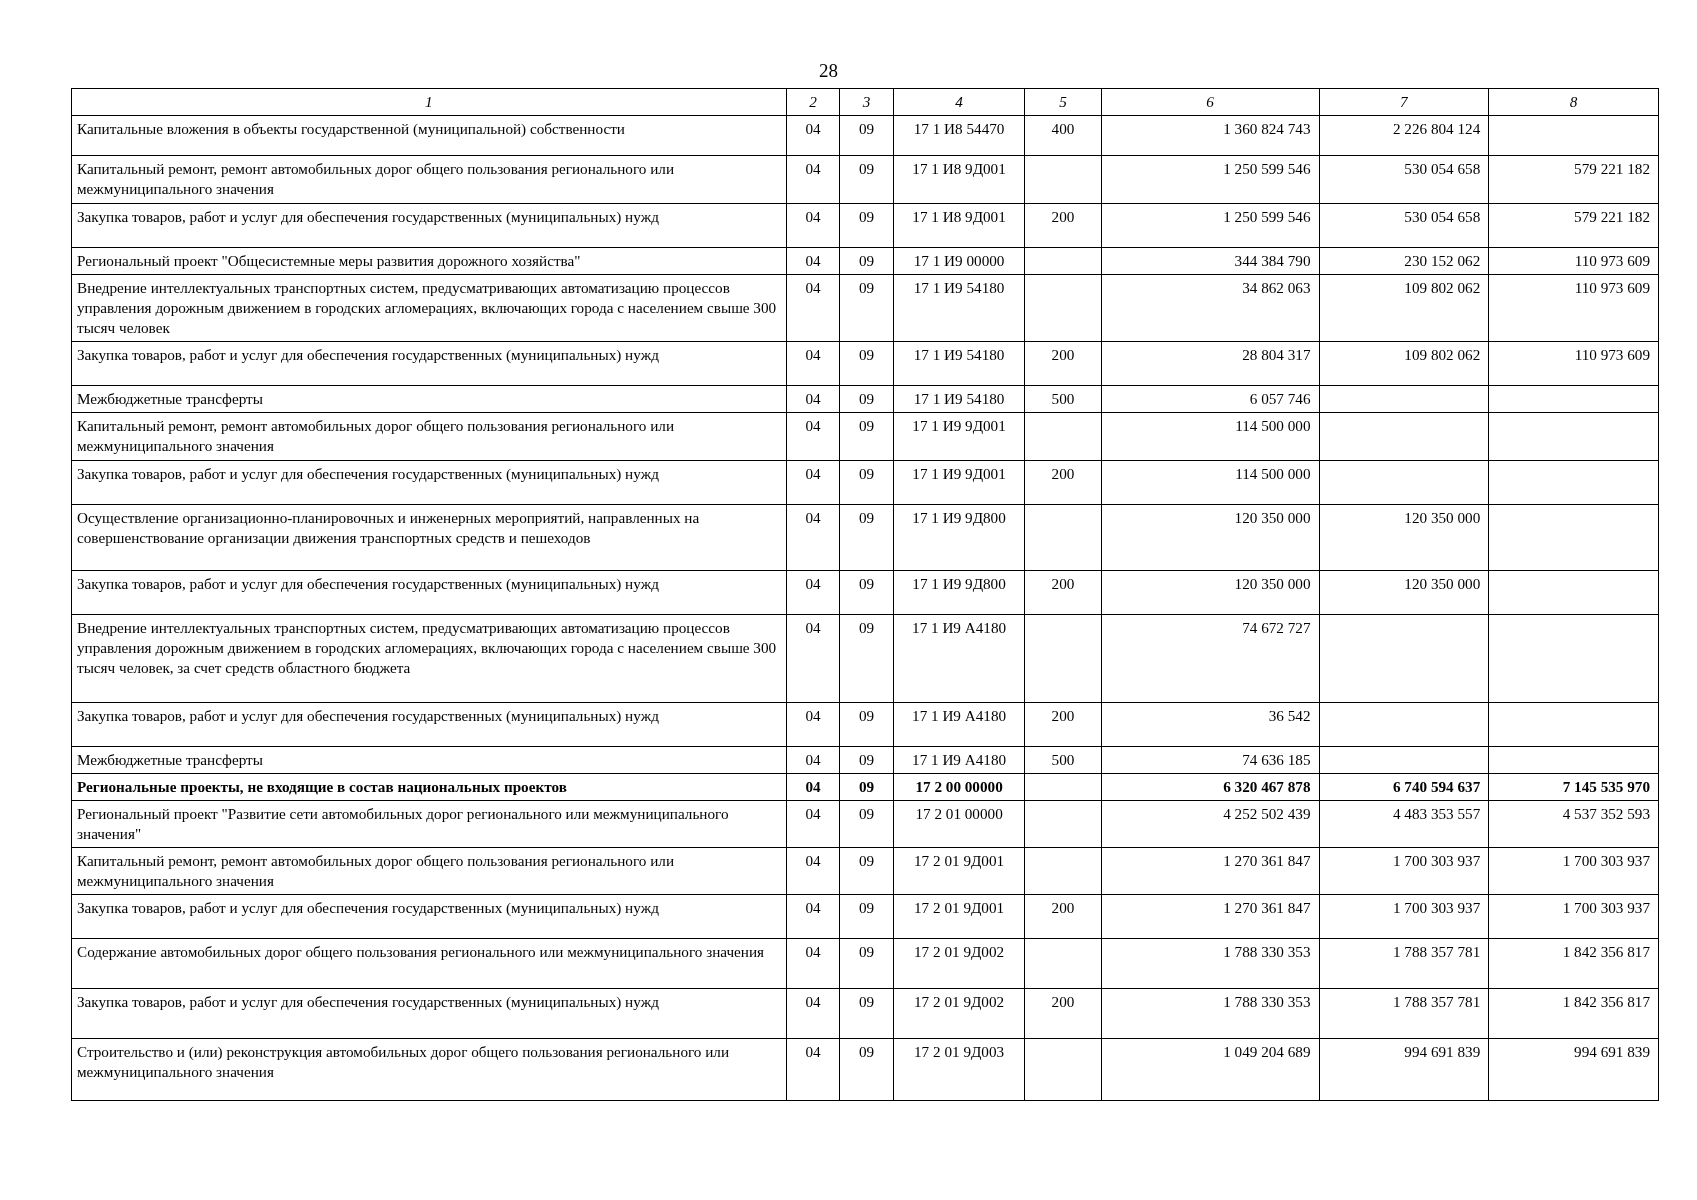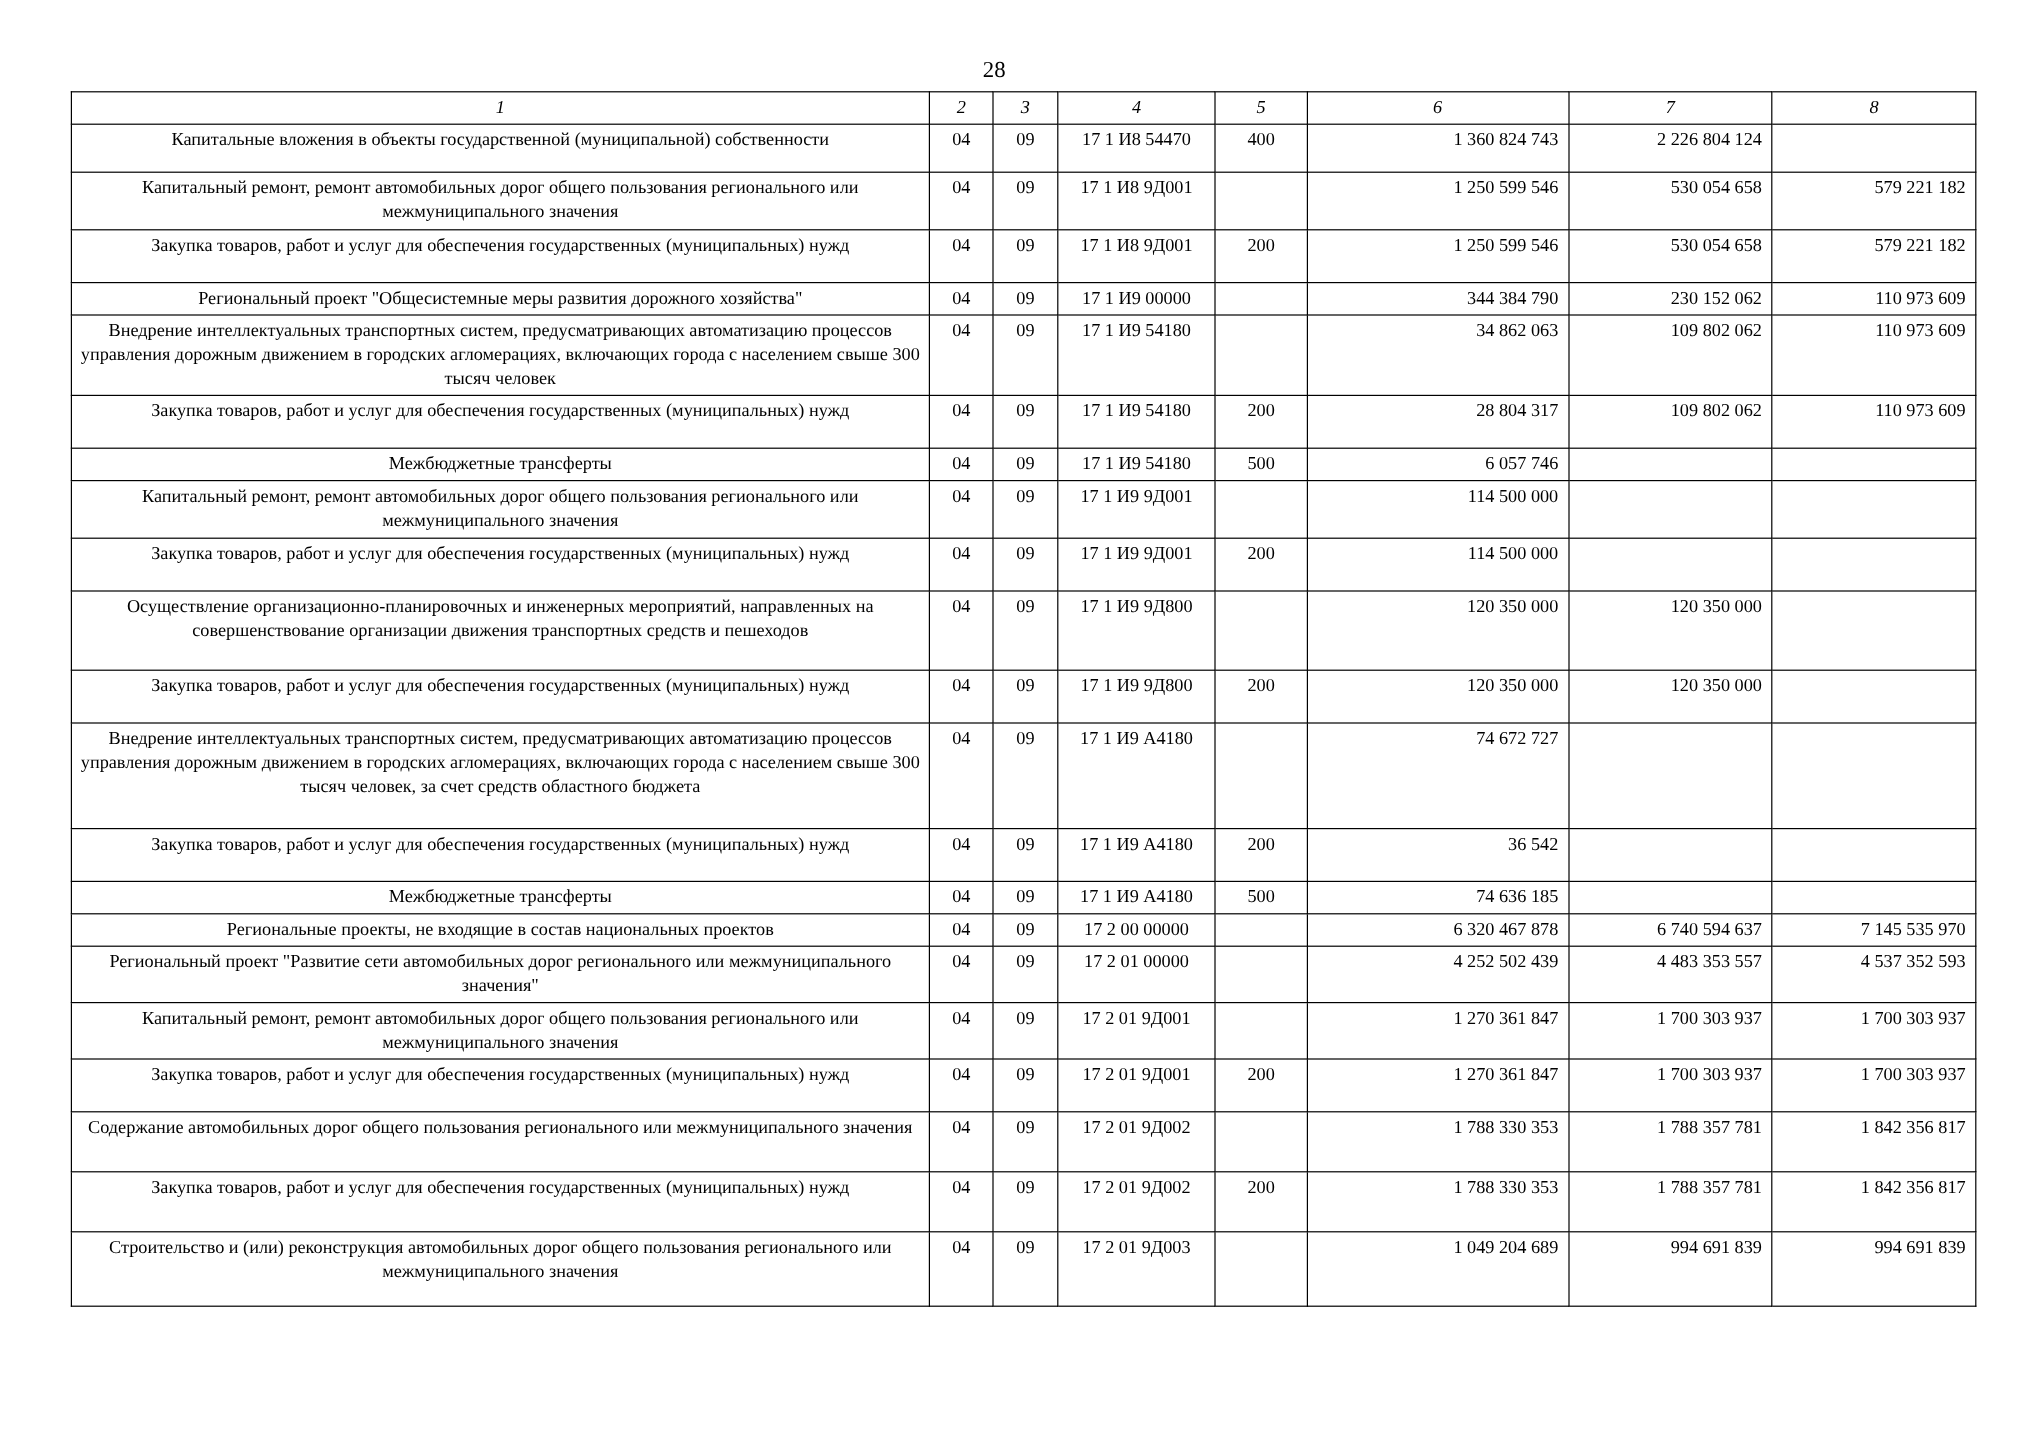--- a/index.html
+++ b/index.html
@@ -11,21 +11,21 @@
     width: 1697px;
     height: 1200px;
     font-family: "Liberation Serif", serif;
     color: #000000;
   }
   .page {
     position: relative;
     width: 1697px;
     height: 1200px;
     box-sizing: border-box;
-    padding: 4px;
+    padding: 16px;
   }
   .page-number {
     text-align: center;
     font-size: 19px;
     padding-top: 44px;
     padding-bottom: 6px;
     margin-left: -40px;
   }
   .table-wrap {
     padding: 0 55px 0 55px;
@@ -55,21 +55,21 @@
   .hdr td {
     text-align: center;
     font-style: italic;
     font-size: 14px;
     padding-top: 2px;
     padding-bottom: 2px;
     height: 20px;
   }
   .ctr { text-align: center; }
   .rgt { text-align: right; padding-right: 8px !important; }
-  .lft { text-align: center; }
+  .lft { text-align: left; }
   .name { white-space: normal; }
 </style>
 </head>
 <body>
 
 <div class="page">
 
   <div class="page-number">28</div>
 
   <div class="table-wrap">
@@ -228,21 +228,21 @@
           <tr style="height: 26px;">
             <td class="name lft">Межбюджетные трансферты</td>
             <td class="ctr">04</td>
             <td class="ctr">09</td>
             <td class="ctr">17 1 И9 А4180</td>
             <td class="ctr">500</td>
             <td class="rgt">74 636 185</td>
             <td class="rgt"></td>
             <td class="rgt"></td>
           </tr>
-          <tr style="height: 23px;">
+          <tr style="height: 23px; font-weight: bold;">
             <td class="name lft">Региональные проекты, не входящие в состав национальных проектов</td>
             <td class="ctr">04</td>
             <td class="ctr">09</td>
             <td class="ctr">17 2 00 00000</td>
             <td class="ctr"></td>
             <td class="rgt">6 320 467 878</td>
             <td class="rgt">6 740 594 637</td>
             <td class="rgt">7 145 535 970</td>
           </tr>
           <tr style="height: 44px;">

